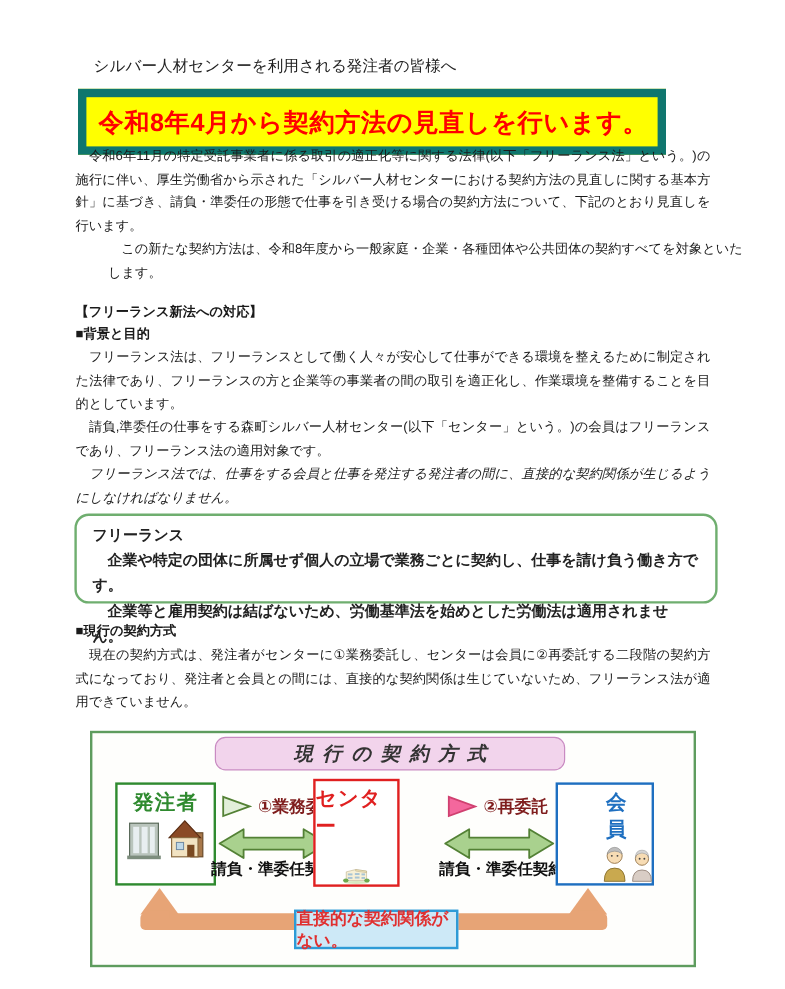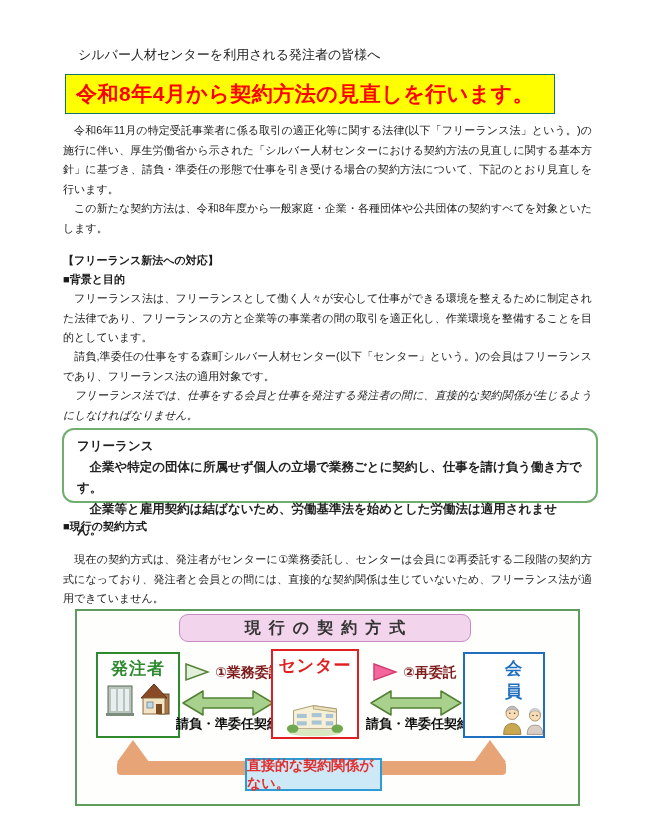--- a/index.html
+++ b/index.html
@@ -21,23 +21,23 @@
     color: #1a1a1a;
   }
   .body-text p { margin: 0; }
   .bold { font-weight: bold; }
 
   
   .doc-header { left: 78px; top: 46px; font-size: 13px; color: #222; }
 
   
   .notice-banner {
-    left: 65px; top: 74px; width: 490px; height: 40px;
+    left: 65px; top: 74px; width: 490px; height: 55px;
     background: #FFFF00;
-    border: 1px solid #0f766e;
+    border: 7px solid #0f766e;
     display: flex; align-items: center;
     padding-left: 10px;
   }
   .notice-banner span {
     color: #FF0000; font-weight: bold; font-size: 21px; letter-spacing: 0.5px;
   }
 
   .col { left: 63px; width: 529px; }
 
   
@@ -60,30 +60,30 @@
     border: 2px solid #5E9C5E;
     background: #fefefc;
   }
   .dg-title {
     left: 102px; top: 3px; width: 292px; height: 28px;
     background: #F2D4EC;
     border: 1.5px solid #C98BC2;
     border-radius: 9px;
     display: flex; align-items: center; justify-content: center;
     font-size: 16px; font-weight: bold; color: #333;
-    letter-spacing: 8px; text-indent: 8px;
+    letter-spacing: 8px; text-indent: 8px; font-style: italic;
   }
   .party-box {
     background: #fff;
     display: flex; flex-direction: column; align-items: center;
   }
   .party-box .p-label { font-size: 17px; font-weight: bold; margin-top: 3px; letter-spacing: 1px; }
   .orderer-box { left: 19px; top: 41px; width: 84px; height: 86px; border: 2.5px solid #2F8A2F; }
   .orderer-box .p-label { color: #2F8A2F; }
-  .center-box { left: 194px; top: 38px; width: 88px; height: 90px; border: 2.5px solid #E02020; gap: 22px; }
+  .center-box { left: 184px; top: 38px; width: 72px; height: 90px; border: 2.5px solid #E02020; gap: 22px; }
   .center-box .p-label { color: #E02020; }
   .member-box { left: 386px; top: 41px; width: 82px; height: 86px; border: 2.5px solid #1E6FC0; padding-left: 40px; }
   .member-box .p-label { color: #1E6FC0; }
 
   .tri-label { font-size: 14px; font-weight: bold; color: #7f1d1d; }
   .contract-label {
     font-size: 13px; font-weight: bold; color: #111; text-align: center; width: 118px;
   }
 
   
@@ -117,21 +117,21 @@
 
   <div class="abs doc-header">シルバー人材センターを利用される発注者の皆様へ</div>
 
   <div class="abs notice-banner">
     <span>令和8年4月から契約方法の見直しを行います。</span>
   </div>
 
   <div class="abs col body-text" style="top:121px;">
     <p>　令和6年11月の特定受託事業者に係る取引の適正化等に関する法律(以下「フリーランス法」という。)の施行に伴い、厚生労働省から示された「シルバー人材センターにおける契約方法の見直しに関する基本方針」に基づき、請負・準委任の形態で仕事を引き受ける場合の契約方法について、下記のとおり見直しを行います。</p>
   </div>
-  <div class="abs col body-text" style="top:199px;">
+  <div class="abs col body-text" style="top:199px;margin-left:27px;">
     <p>　この新たな契約方法は、令和8年度から一般家庭・企業・各種団体や公共団体の契約すべてを対象といたします。</p>
   </div>
 
   <div class="abs col body-text bold" style="top:251px;">【フリーランス新法への対応】</div>
   <div class="abs col body-text bold" style="top:270px;">■背景と目的</div>
 
   <div class="abs col body-text" style="top:289px;">
     <p>　フリーランス法は、フリーランスとして働く人々が安心して仕事ができる環境を整えるために制定された法律であり、フリーランスの方と企業等の事業者の間の取引を適正化し、作業環境を整備することを目的としています。</p>
   </div>
   <div class="abs col body-text" style="top:347px;">
@@ -141,21 +141,21 @@
     <p>　フリーランス法では、仕事をする会員と仕事を発注する発注者の間に、直接的な契約関係が生じるようにしなければなりません。</p>
   </div>
 
   <div class="abs callout">
     <div class="c-line">フリーランス</div>
     <div class="c-line">　企業や特定の団体に所属せず個人の立場で業務ごとに契約し、仕事を請け負う働き方です。</div>
     <div class="c-line">　企業等と雇用契約は結ばないため、労働基準法を始めとした労働法は適用されません。</div>
   </div>
 
   <div class="abs col body-text bold" style="top:517px;">■現行の契約方式</div>
-  <div class="abs col body-text" style="top:537px;margin-top:13px;">
+  <div class="abs col body-text" style="top:537px;">
     <p>　現在の契約方式は、発注者がセンターに①業務委託し、センターは会員に②再委託する二段階の契約方式になっており、発注者と会員との間には、直接的な契約関係は生じていないため、フリーランス法が適用できていません。</p>
   </div>
 
   <div class="abs diagram">
 
     <div class="abs dg-title">現行の契約方式</div>
 
     <div class="abs party-box orderer-box">
       <div class="p-label">発注者</div>
       <svg width="68" height="40" viewBox="0 0 68 40">

